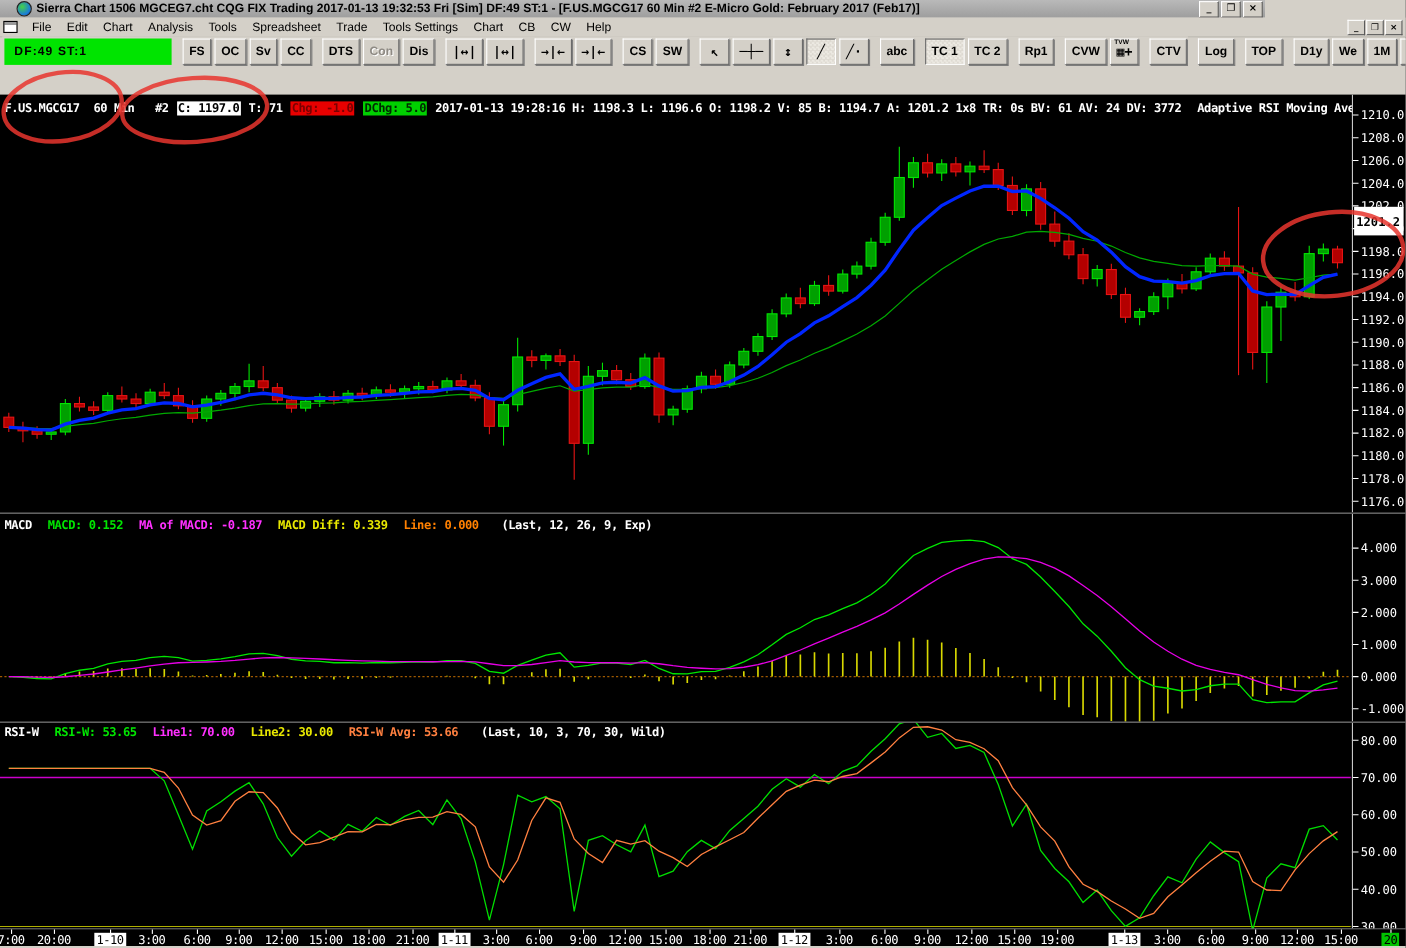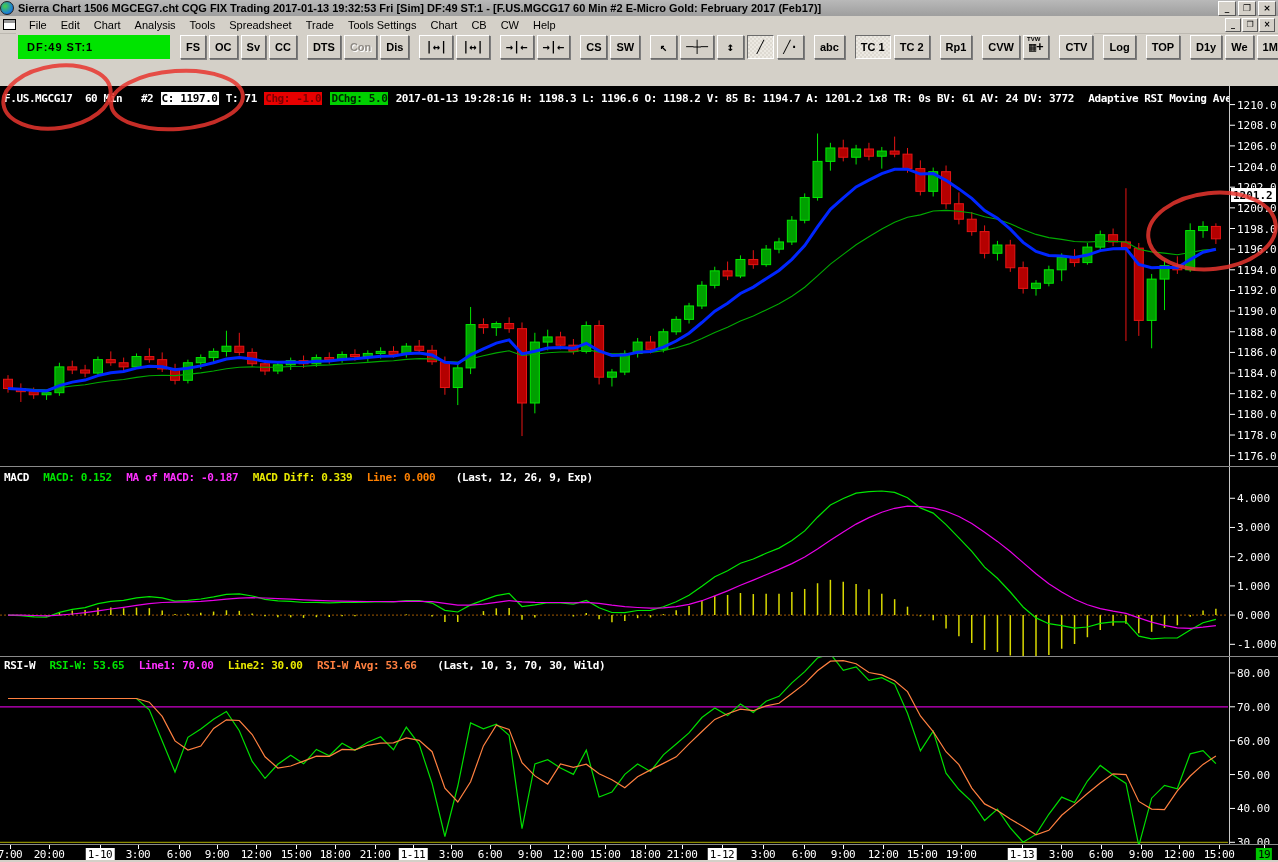--- a/index.html
+++ b/index.html
@@ -1,37 +1,37 @@
 <!DOCTYPE html>
 <html><head>
 <meta charset="utf-8">
 <style>
   html,body{margin:0;padding:0;background:#555;}
   .window{position:relative;width:1278px;height:862px;background:#d4d0c8;overflow:hidden;
           font-family:"Liberation Sans",sans-serif;}
   
-  .titlebar{position:absolute;left:0;top:0;width:1278px;height:16px;background:linear-gradient(#b9b9b9,#9e9e9e);
-            display:flex;align-items:center;padding-left:0;box-sizing:border-box;}
+  .titlebar{position:absolute;left:0;top:0;width:1150px;height:16px;background:linear-gradient(#b9b9b9,#9e9e9e);
+            display:flex;align-items:center;padding-left:15px;box-sizing:border-box;}
   .appicon{width:12px;height:12px;border-radius:50%;margin-right:4px;flex:0 0 auto;
            background:radial-gradient(circle at 35% 35%,#45d145,#1b7ed8 65%,#0a3f8a);border:1px solid #222;}
   .titletext{font:bold 11px "Liberation Sans",sans-serif;color:#000;white-space:nowrap;overflow:hidden;flex:1;}
   .winbtns{display:flex;gap:2px;margin-right:2px;}
   .wbtn{width:16px;height:13px;background:#d4d0c8;border:1px solid;border-color:#fff #5a5a5a #5a5a5a #fff;
         font:bold 9px "DejaVu Sans",sans-serif;display:flex;align-items:center;justify-content:center;color:#000;}
   
   .menubar{position:absolute;left:0;top:16px;width:1278px;height:17px;background:#d4d0c8;display:flex;
            align-items:center;border-bottom:1px solid #bdb9b1;}
   .docicon{width:11px;height:9px;background:linear-gradient(#9a9a9a 0 3px,#fff 3px);border:1px solid #000;
            margin:0 6px 0 3px;flex:0 0 auto;}
   .mitem{font:11px "Liberation Sans",sans-serif;color:#000;padding:0 7px;white-space:nowrap;}
   .childbtns{margin-left:auto;display:flex;gap:1px;margin-right:3px;}
   .cbtn{width:14px;height:12px;background:#d4d0c8;border:1px solid;border-color:#fff #5a5a5a #5a5a5a #fff;
         font:bold 8px "DejaVu Sans",sans-serif;display:flex;align-items:center;justify-content:center;}
   
-  .toolbar{position:absolute;left:16px;top:33px;width:1078px;height:28px;background:#d4d0c8;display:flex;
+  .toolbar{position:absolute;left:2px;top:33px;width:1078px;height:28px;background:#d4d0c8;display:flex;
            align-items:center;padding-left:2px;box-sizing:border-box;}
   .statusbox{width:152px;height:24px;background:#00e400;color:#000;font:bold 11px "Liberation Sans",sans-serif;
              display:flex;align-items:center;padding-left:9px;box-sizing:border-box;margin-right:10px;flex:0 0 auto;
              letter-spacing:1px;}
   .tbtn{position:relative;height:24px;min-width:24px;padding:0 5px;display:flex;align-items:center;justify-content:center;
         font:bold 11px "Liberation Sans",sans-serif;color:#000;background:#d4d0c8;border:1px solid;
         border-color:#fff #6b6b6b #6b6b6b #fff;box-shadow:1px 1px 0 #7d7d7d;margin-right:3px;flex:0 0 auto;
         white-space:nowrap;box-sizing:border-box;}
   .tbtn.sel{border-color:#6b6b6b #fff #fff #6b6b6b;box-shadow:none;
             background:repeating-conic-gradient(#ece9e2 0 25%,#dedad2 0 50%) 0 0/4px 4px;}
@@ -52,21 +52,21 @@
            font:bold 11px "DejaVu Sans Mono",monospace;letter-spacing:-0.4px;width:1226px;overflow:hidden;}
   .hdrline span{padding:0 1px;}
   #chart-header{top:6px;}
   #macd-header{top:385px;}
   #rsi-header{top:573px;text-decoration:underline;}
   .sep{position:absolute;left:0;width:1278px;height:1px;background:#8a8a8a;z-index:4;}
   svg.panel{position:absolute;left:0;display:block;}
   #svg-main{top:0;}
   #svg-macd{top:381px;}
   #svg-rsi{top:571px;}
-  .pricebox{position:absolute;left:1231px;width:45px;height:14px;background:#fff;color:#000;z-index:7;
+  .pricebox{position:absolute;left:1231px;width:45px;height:26px;background:#fff;color:#000;z-index:7;
             font:bold 11px "DejaVu Sans Mono",monospace;display:flex;align-items:center;padding-left:2px;box-sizing:border-box;}
   
   .timeaxis{position:absolute;left:0;top:759px;width:1278px;height:15px;background:#000;z-index:5;}
   .tick{position:absolute;top:0;width:1px;height:4px;background:#fff;}
   .tlabel{position:absolute;top:3px;transform:translateX(-50%);color:#fff;
           font:11px "DejaVu Sans Mono",monospace;letter-spacing:-0.5px;white-space:nowrap;}
   .tlabel.date{background:#fff;color:#000;padding:0 2px;}
   .tlabel.current{background:#00c400;color:#000;padding:0 2px;}
   .bottomstrip{position:absolute;left:0;top:774px;width:1278px;height:2px;background:#d4d0c8;z-index:6;}
   #svg-overlay{position:absolute;left:0;top:0;z-index:50;pointer-events:none;}
@@ -628,21 +628,21 @@
         <span class="tlabel" style="left: 1061px;">3:00</span>
         <div class="tick" style="left: 1101px;"></div>
         <span class="tlabel" style="left: 1101px;">6:00</span>
         <div class="tick" style="left: 1141px;"></div>
         <span class="tlabel" style="left: 1141px;">9:00</span>
         <div class="tick" style="left: 1179px;"></div>
         <span class="tlabel" style="left: 1179px;">12:00</span>
         <div class="tick" style="left: 1219px;"></div>
         <span class="tlabel" style="left: 1219px;">15:00</span>
         <div class="tick" style="left: 1264px;"></div>
-        <span class="tlabel current" style="left: 1264px;">19</span>
+        <span class="tlabel current" style="left: 1264px;">20</span>
       </div>
     <div class="bottomstrip"></div>
     <div class="pricebox" id="price-marker" style="top: 102.457px;">1201.2</div>
   </div>
 
   <svg id="svg-overlay" width="1278" height="862">
       <ellipse cx="57" cy="97" rx="54" ry="31" fill="none" stroke="#e8352e" stroke-width="4" opacity="0.85" transform="rotate(-8 57 97)"></ellipse>
       <ellipse cx="177" cy="100" rx="66" ry="29" fill="none" stroke="#e8352e" stroke-width="4" opacity="0.85" transform="rotate(-4 177 100)"></ellipse>
       <ellipse cx="1212" cy="231" rx="64" ry="38" fill="none" stroke="#e8352e" stroke-width="4" opacity="0.85" transform="rotate(-6 1212 231)"></ellipse>
     </svg>

